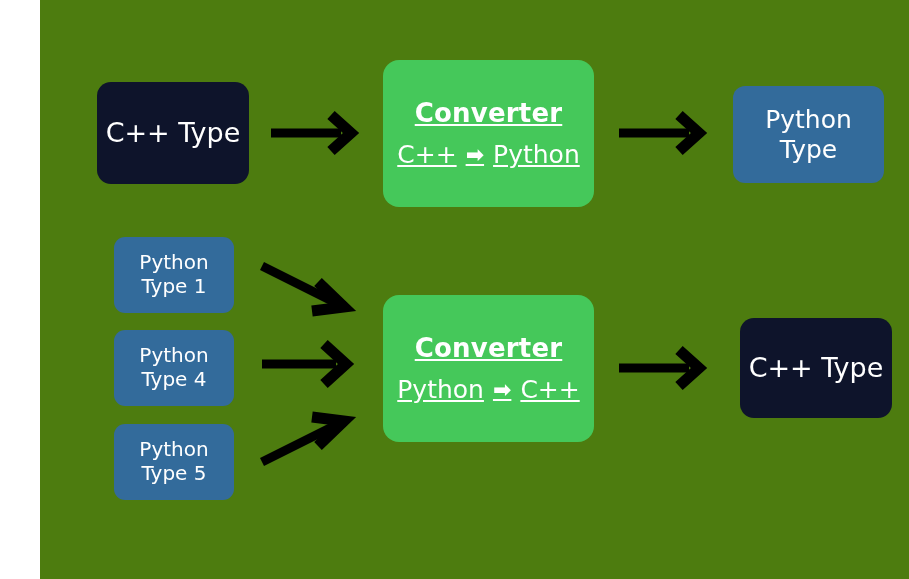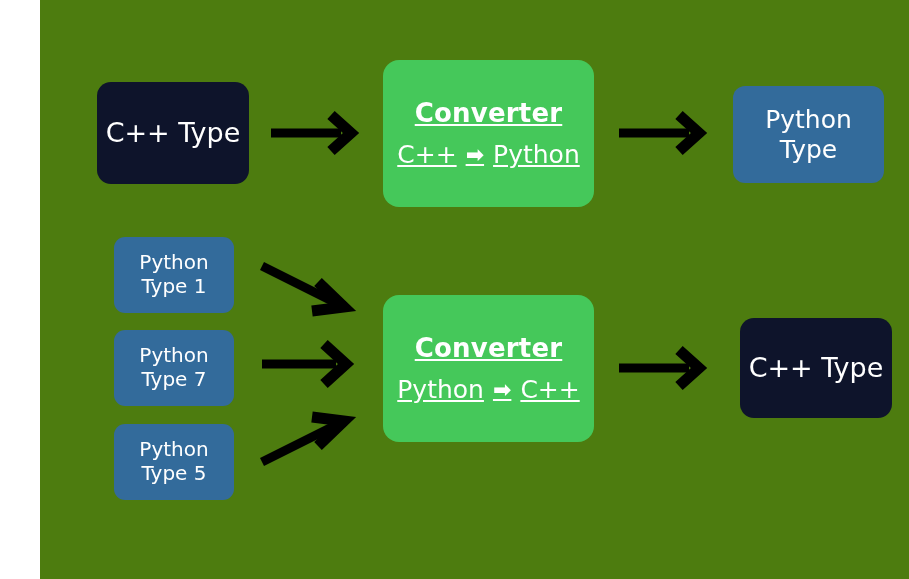--- a/index.html
+++ b/index.html
@@ -137,21 +137,21 @@
     <span class="node-line">Type</span>
   </div>
 
   <div class="node node-blue n-ptype1">
     <span class="node-line">Python</span>
     <span class="node-line">Type 1</span>
   </div>
 
   <div class="node node-blue n-ptype2">
     <span class="node-line">Python</span>
-    <span class="node-line">Type 7</span>
+    <span class="node-line">Type 4</span>
   </div>
 
   <div class="node node-blue n-ptype3">
     <span class="node-line">Python</span>
     <span class="node-line">Type 5</span>
   </div>
 
   <div class="arrow a-mid-1">
     <svg width="104" height="62" viewBox="0 0 104 62" aria-hidden="true">
       <line x1="6" y1="8" x2="80" y2="45" stroke="#000000" stroke-width="9"></line>

